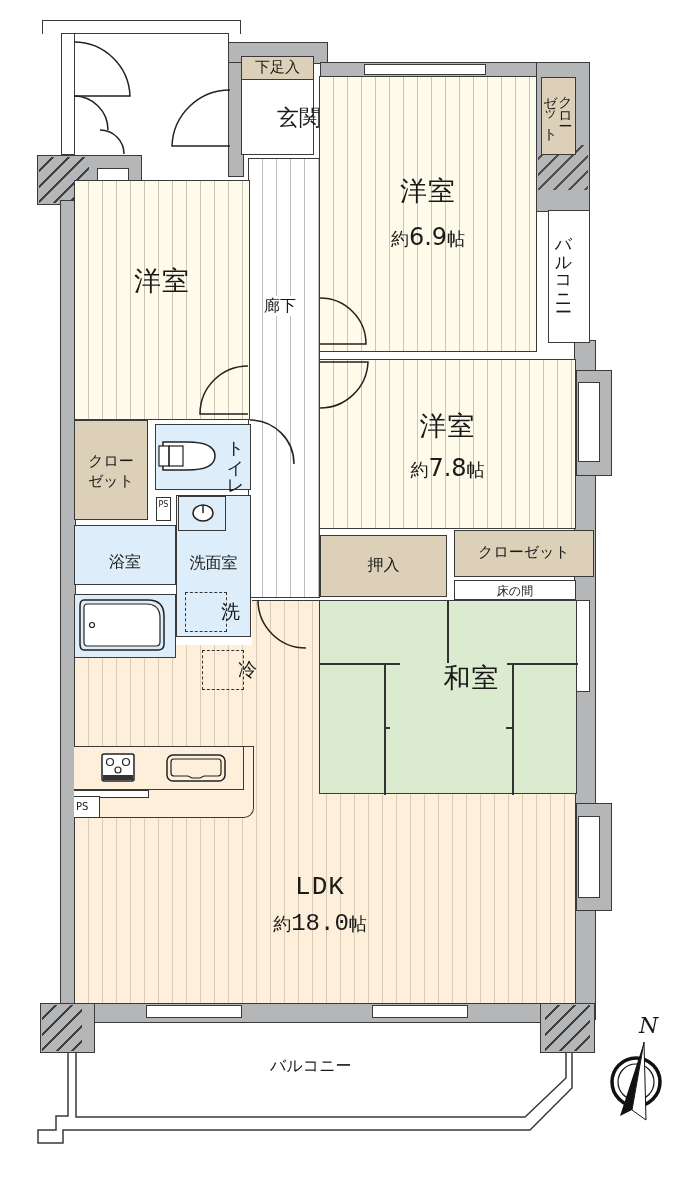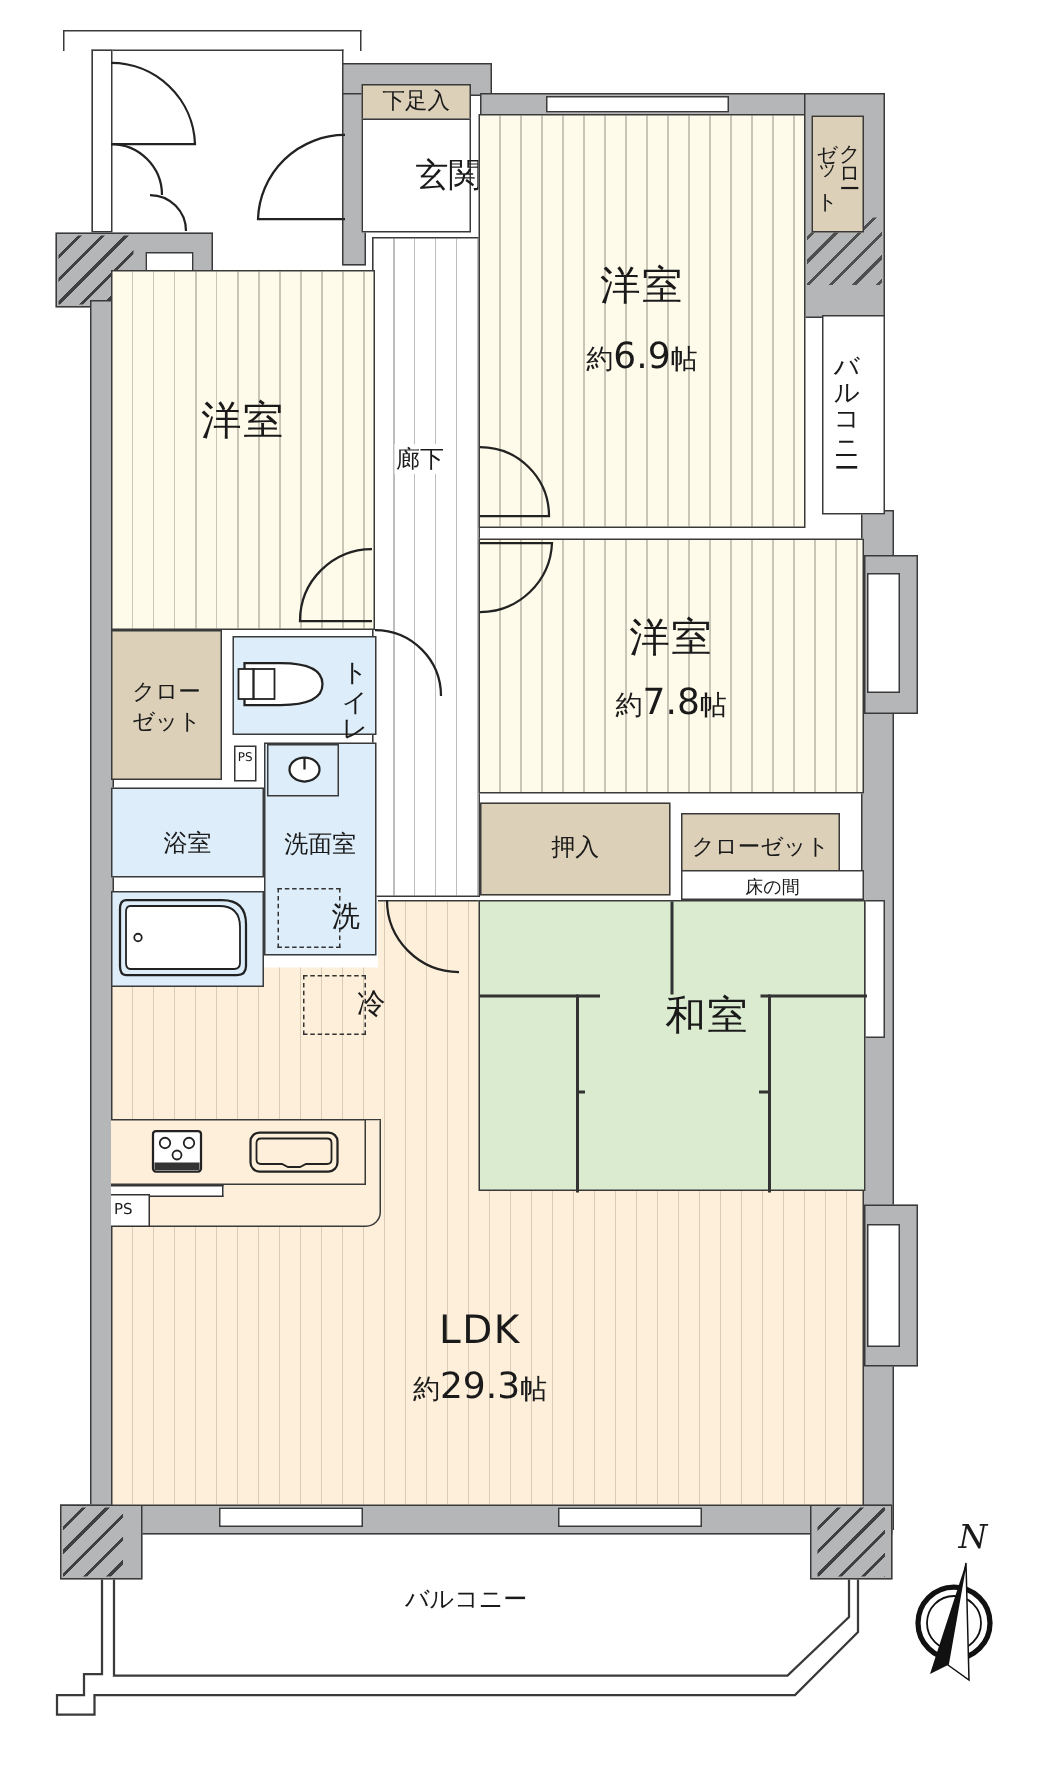--- a/index.html
+++ b/index.html
@@ -139,24 +139,24 @@
 </div>
 <div class="abs room wet" style="left:74px;top:594px;width:102px;height:64px;"></div>
 <svg style="left:78px;top:598px;" width="90" height="56">
   <path d="M6 2 L70 2 Q86 2 86 18 L86 46 Q86 52 80 52 L6 52 Q2 52 2 46 L2 8 Q2 2 6 2 Z" fill="none" stroke="#222" stroke-width="1.5"></path>
   <path d="M9 6 L68 6 Q82 6 82 20 L82 44 Q82 48 78 48 L9 48 Q6 48 6 44 L6 10 Q6 6 9 6 Z" fill="#fff" stroke="#222" stroke-width="1.2"></path>
   <circle cx="14" cy="27" r="2.5" fill="none" stroke="#222" stroke-width="1.2"></circle>
 </svg>
 
 <div class="abs room ldk" style="left:74px;top:600px;width:502px;height:404px;clip-path:polygon(0 58px,102px 58px,102px 45px,178px 45px,178px 0,248px 0,248px 190px,502px 190px,502px 404px,0 404px);">
 </div>
-<div class="abs" style="left:240px;top:870px;width:160px;height:70px;">
+<div class="abs" style="left:240px;top:870px;width:160px;height:70px;font-family:Liberation Mono, monospace;">
   <span class="lbl big" style="left:0;right:0;top:4px;font-size:26px;">LDK</span>
   <span class="lbl size-lbl" style="left:0;right:0;top:42px;">
-    <span>約</span><span class="n">29.3</span><span>帖</span>
+    <span>約</span><span class="n">18.0</span><span>帖</span>
   </span>
 </div>
 <div class="abs dash" style="left:202px;top:650px;width:42px;height:40px;">
   <span class="lbl mid" style="left:0;right:0;top:9px;">冷</span>
 </div>
 <svg style="left:256px;top:598px;" width="60" height="52">
   <path d="M2 2 A48 48 0 0 0 50 50" fill="none" stroke="#222" stroke-width="1.5"></path>
 </svg>
 
 <div class="abs" style="left:74px;top:746px;width:180px;height:72px;border:1.5px solid #3a3a3a;border-left:none;border-radius:0 0 10px 0;background:#fdefd9;"></div>
@@ -183,21 +183,21 @@
     <span>約</span><span class="n">7.8</span><span>帖</span>
   </span>
 </div>
 <svg style="left:320px;top:360px;" width="52" height="52">
   <path d="M0 48 A48 48 0 0 0 48 2 L0 2" fill="none" stroke="#222" stroke-width="1.5"></path>
 </svg>
 
 <div class="abs room closet" style="left:320px;top:535px;width:127px;height:62px;">
   <span class="lbl sm" style="left:0;right:0;top:21px;font-size:16px;">押入</span>
 </div>
-<div class="abs room closet" style="left:454px;top:542px;width:106px;height:47px;">
+<div class="abs room closet" style="left:454px;top:530px;width:140px;height:47px;">
   <span class="lbl sm" style="left:0;right:0;top:14px;">クローゼット</span>
 </div>
 <div class="abs room white" style="left:454px;top:580px;width:122px;height:20px;">
   <span class="lbl xs" style="left:0;right:0;top:4px;">床の間</span>
 </div>
 
 <div class="abs room tatami" style="left:319px;top:600px;width:258px;height:194px;">
   <div class="abs" style="left:127px;top:0;width:1.5px;height:62px;background:#333;"></div>
   <div class="abs" style="left:0;top:62px;width:80px;height:1.5px;background:#333;"></div>
   <div class="abs" style="left:187px;top:62px;width:71px;height:1.5px;background:#333;"></div>

